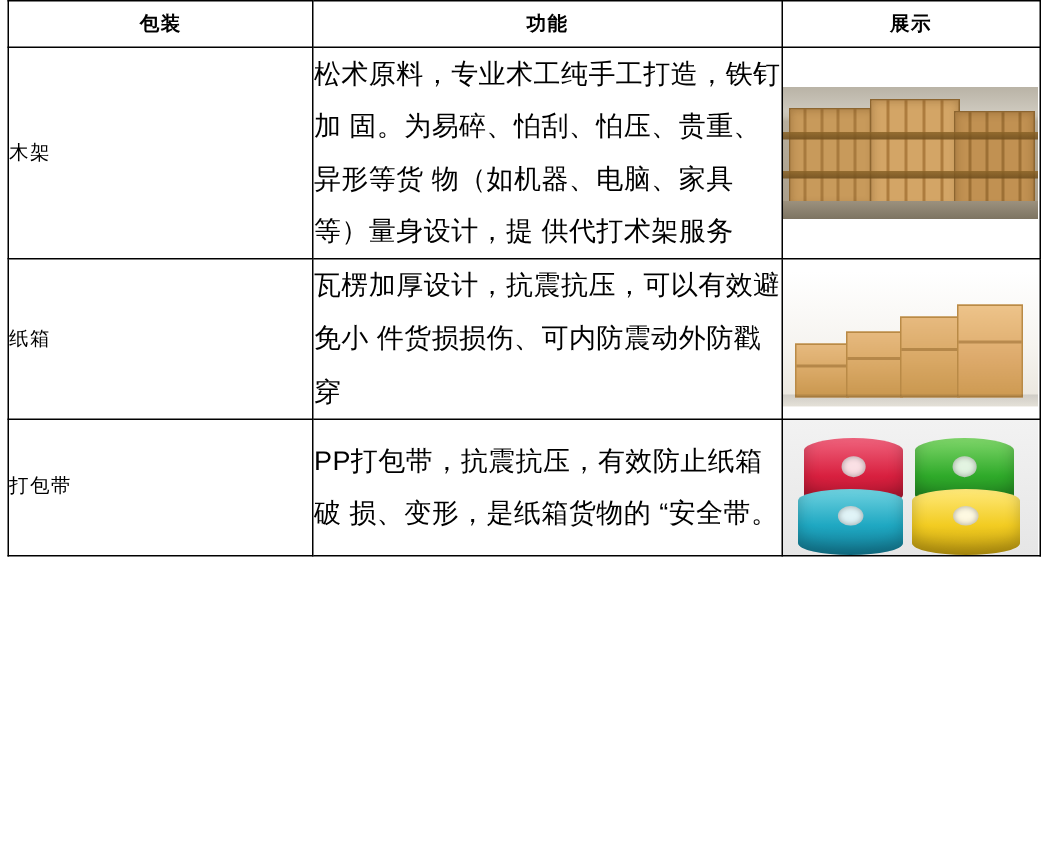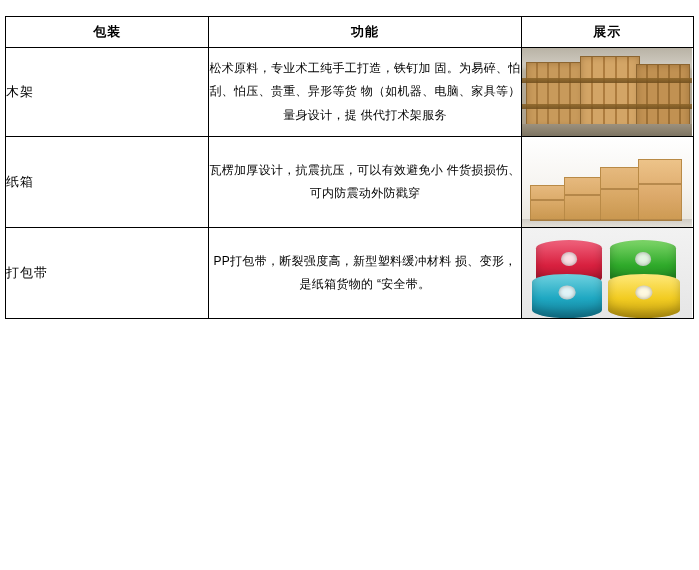--- a/index.html
+++ b/index.html
@@ -16,21 +16,21 @@
   }
   .sheet {
     width: 699px;
     height: 570px;
     position: relative;
     box-sizing: border-box;
   }
   table.pack-table {
     border-collapse: collapse;
     width: 689px;
-    margin: 16px 0 0 5px;
+    margin: 0 0 0 5px;
     table-layout: fixed;
   }
   table.pack-table td, table.pack-table th {
     border: 1px solid #000;
     vertical-align: middle;
     padding: 0;
   }
   col.c-name { width: 203px; }
   col.c-func { width: 312px; }
   col.c-show { width: 172px; }
@@ -43,24 +43,24 @@
     letter-spacing: 1px;
   }
   td.name-cell {
     text-align: left;
     font-size: 13px;
     letter-spacing: 1px;
     line-height: 1.6;
     padding: 2px 6px;
   }
   td.func-cell {
-    font-size: 12px;
+    font-size: 18px;
     line-height: 1.95;
     padding: 6px 10px 6px 9px;
-    text-align: center;
+    text-align: left;
     letter-spacing: 0.3px;
   }
   td.show-cell {
     padding: 0;
     text-align: center;
     vertical-align: middle;
     height: 88px;
   }
   .img-box {
     width: 170px;
@@ -251,21 +251,21 @@
             <div class="box b3"></div>
             <div class="box b4"></div>
             <div class="shadow"></div>
           </div>
         </td>
       </tr>
 
 
       <tr class="row-strap">
         <td class="name-cell">打包带</td>
-        <td class="func-cell">PP打包带，断裂强度高，新型塑料缓冲材料 损、变形，是纸箱货物的 “安全带。</td>
+        <td class="func-cell">PP打包带，抗震抗压，有效防止纸箱破 损、变形，是纸箱货物的 “安全带。</td>
         <td class="show-cell">
           <div class="img-box photo-strap">
             <div class="reel r-red">
                 <div class="hole"></div>
               </div>
             <div class="reel r-green">
                 <div class="hole"></div>
               </div>
             <div class="reel r-blue">
                 <div class="hole"></div>

